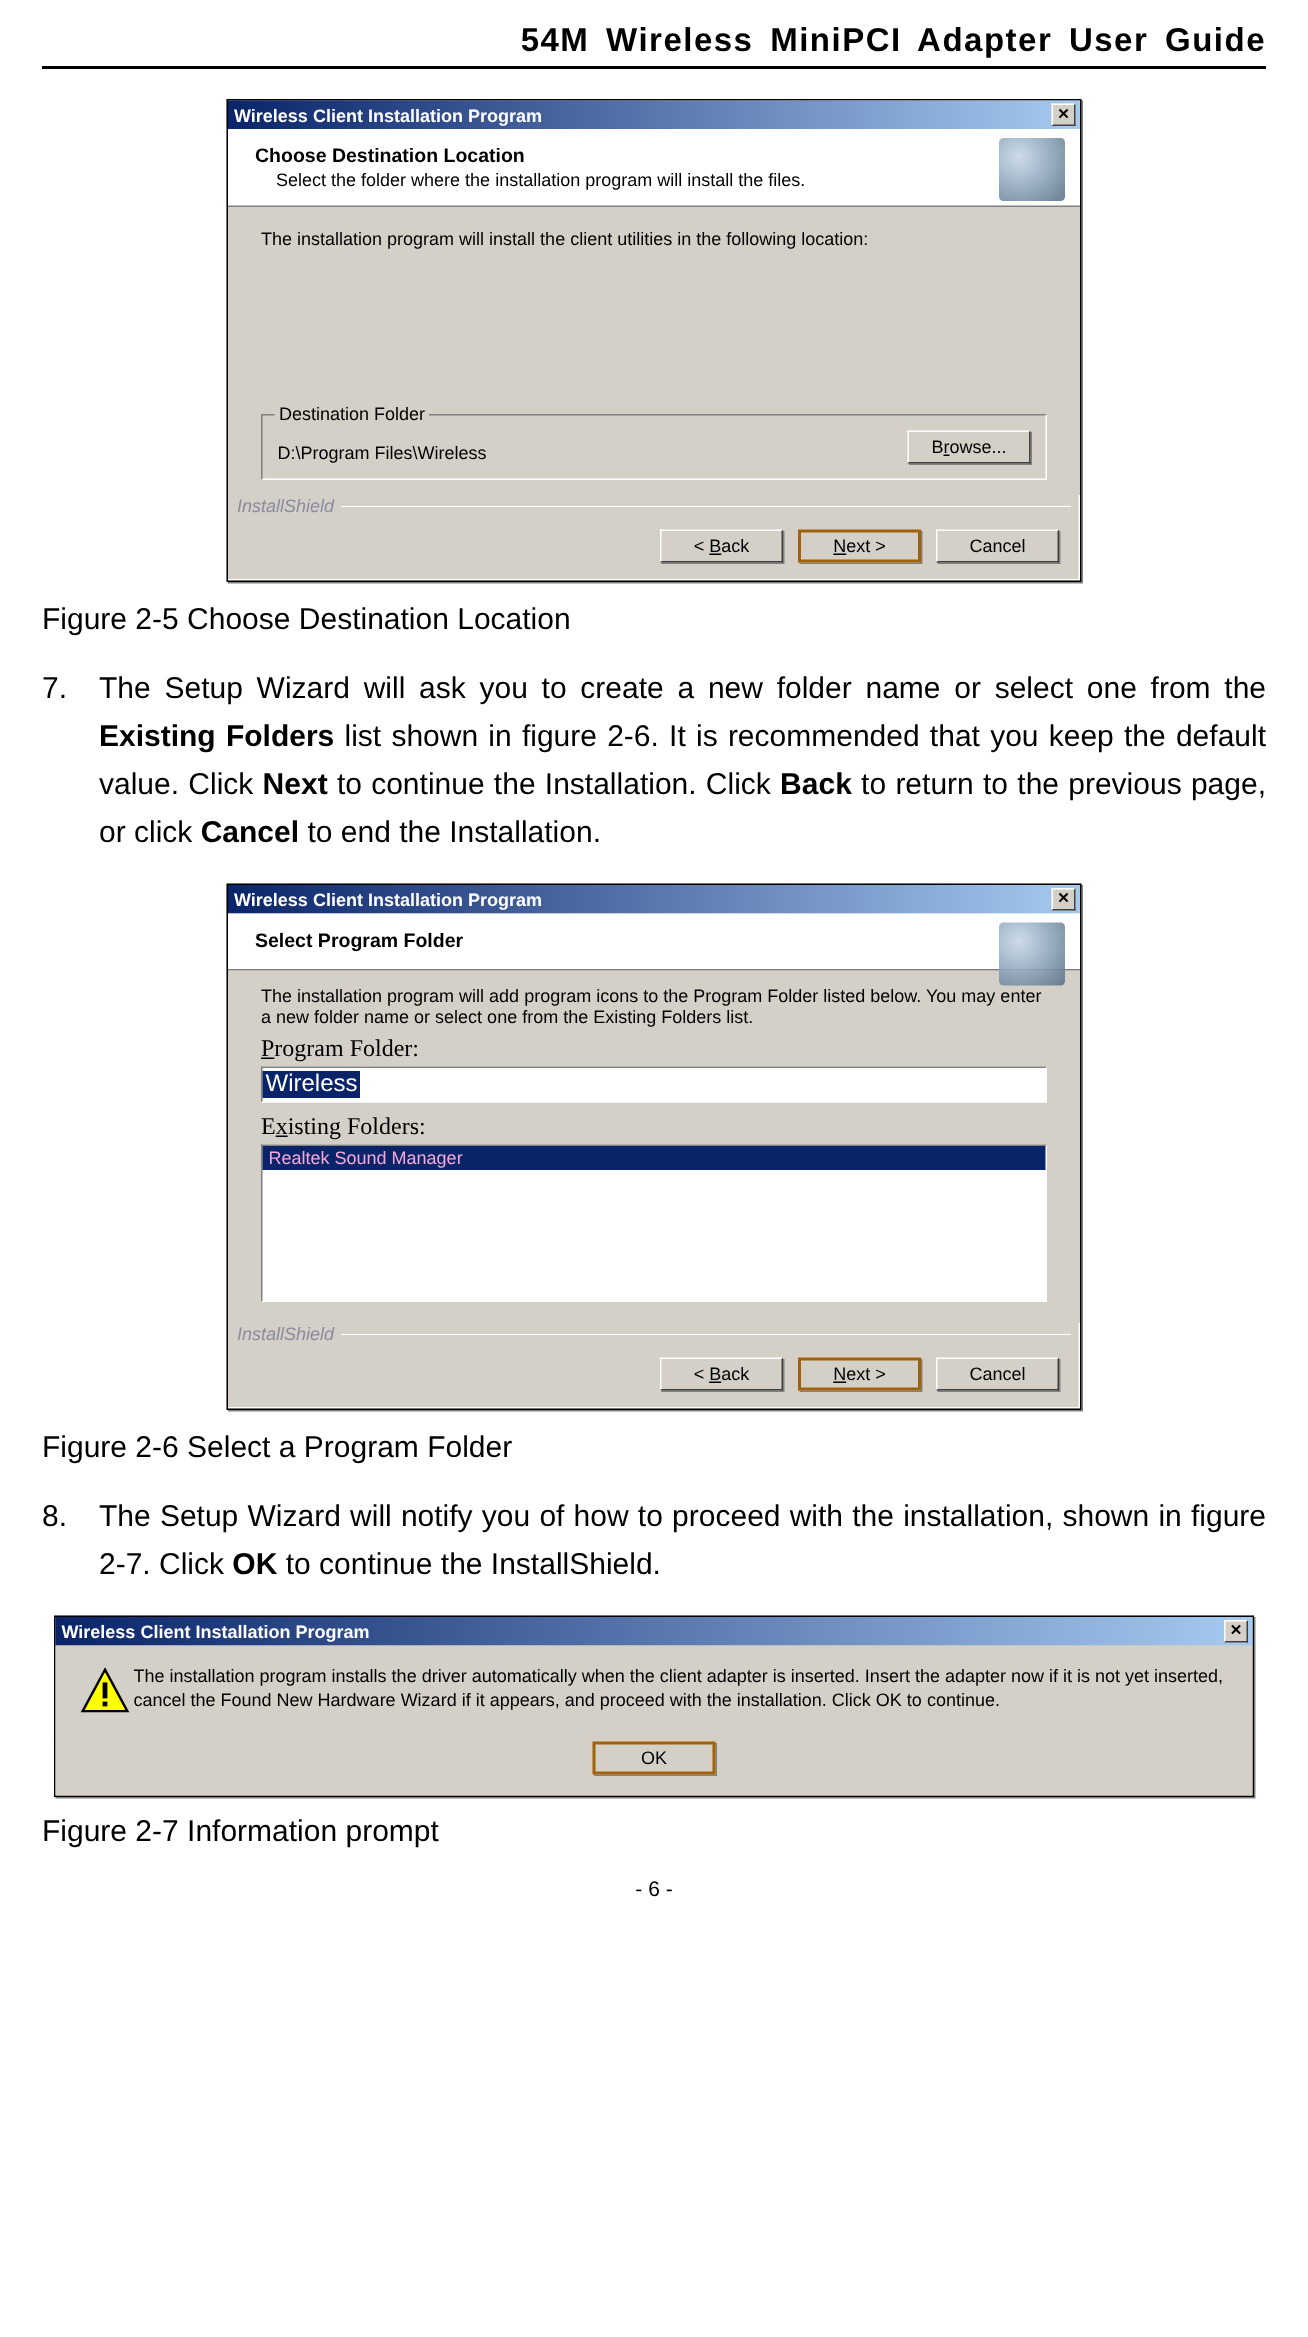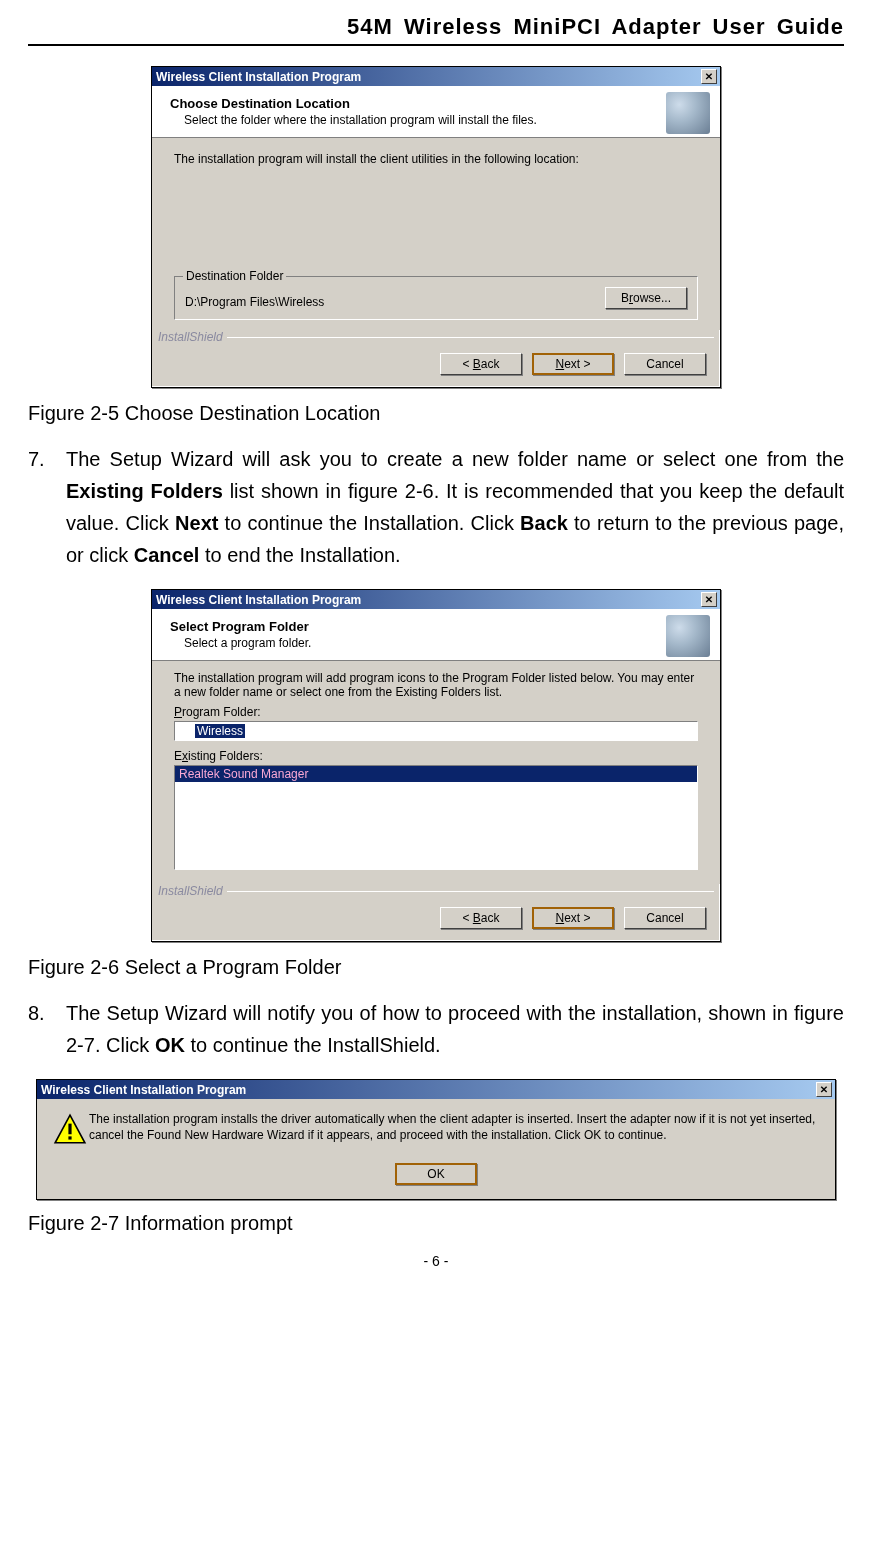--- a/index.html
+++ b/index.html
@@ -133,22 +133,22 @@
     display: flex;
     justify-content: flex-end;
     gap: 10px;
     padding: 6px 14px 12px 14px;
   }
   .input-box {
     background: #fff;
     border: 1px solid #808080;
     border-right-color: #fff;
     border-bottom-color: #fff;
-    padding: 2px 20px;
-    font-size: 12px;
+    padding: 2px 0;
+    font-size: 16px;
     margin-bottom: 8px;
   }
   .input-box .sel {
     background: #0a246a;
     color: #fff;
     display: inline-block;
     padding: 0 2px;
   }
   .listbox {
     background: #fff;
@@ -192,21 +192,21 @@
     gap: 2px;
   }
   .warn-icon {
     width: 34px;
     height: 34px;
     flex-shrink: 0;
     margin-top: 2px;
   }
   .warn-txt { font-size: 12px; line-height: 1.35; }
   .ok-row { text-align: center; padding: 0 0 14px 0; background: #d4d0c8; }
-  .lbl { font-size: 12px; margin-bottom: 2px; }
+  .lbl { font-size: 16px; margin-bottom: 2px; font-family: Liberation Serif, serif; }
 </style>
 </head>
 <body>
 
 <div class="page-header">54M Wireless MiniPCI Adapter User Guide</div>
 
 <div class="dialog dialog-1">
   <div class="titlebar">
     <span>Wireless Client Installation Program</span>
     <div class="close-btn">✕</div>
@@ -244,21 +244,20 @@
   </div>
 </div>
 
 <div class="dialog dialog-2">
   <div class="titlebar">
     <span>Wireless Client Installation Program</span>
     <div class="close-btn">✕</div>
   </div>
   <div class="hdr-white">
     <div class="h-title">Select Program Folder</div>
-    <div class="h-sub">Select a program folder.</div>
     <div class="hdr-logo"></div>
   </div>
   <div class="dialog-body" style="padding-top:10px;">
     <div class="txt" style="margin-bottom:6px;">The installation program will add program icons to the Program Folder listed below. You may enter a new folder name or select one from the Existing Folders list.</div>
     <div class="lbl"><span class="u">P</span>rogram Folder:</div>
     <div class="input-box"><span class="sel">Wireless</span></div>
     <div class="lbl">E<span class="u">x</span>isting Folders:</div>
     <div class="listbox">
       <div class="item-sel">Realtek Sound Manager</div>
     </div>

